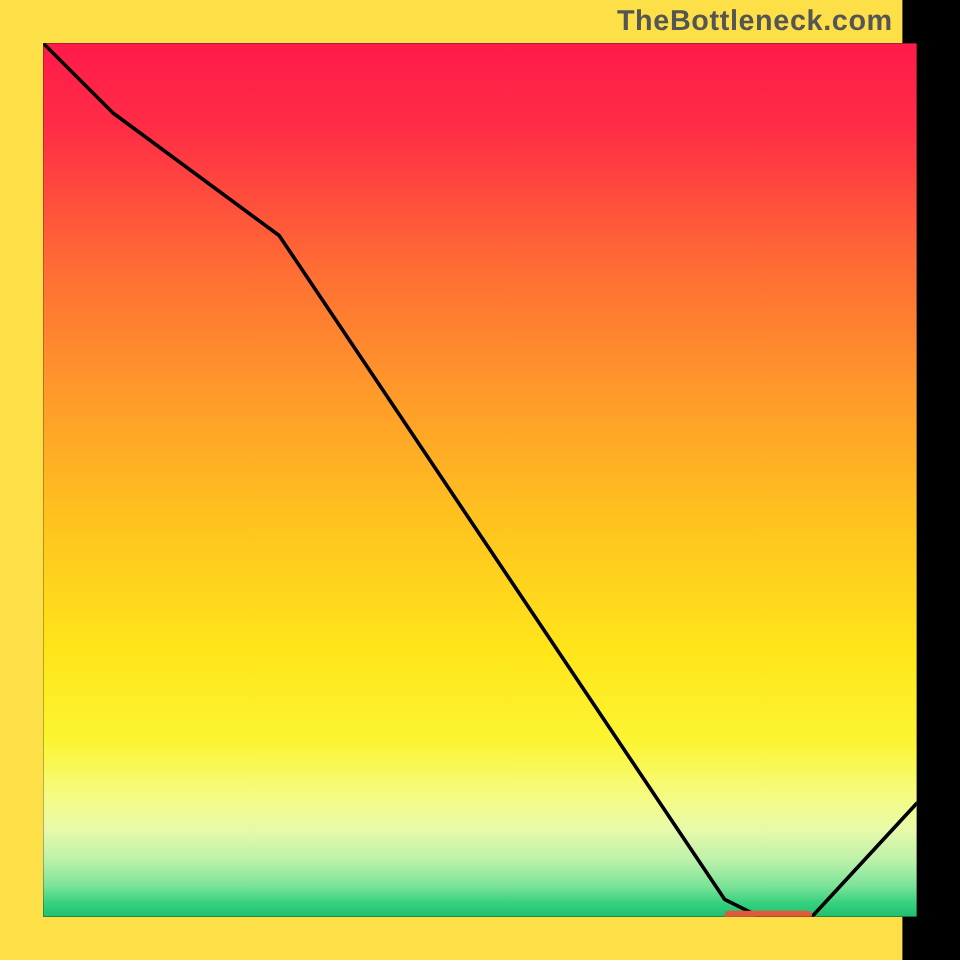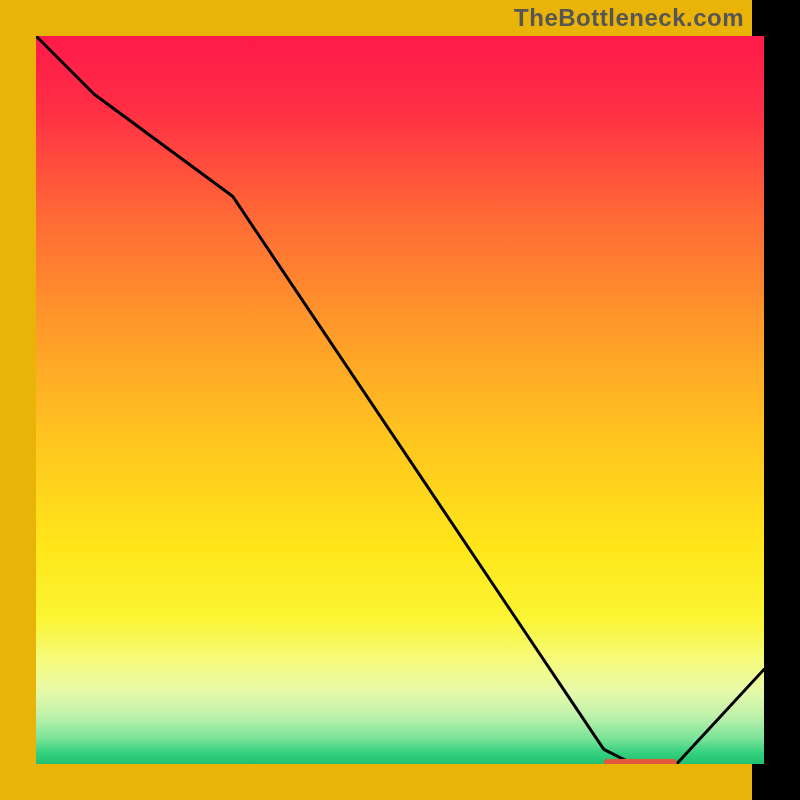--- a/index.html
+++ b/index.html
@@ -8,21 +8,21 @@
     width: 800px;
     height: 800px;
     background: #000;
     font-family: Arial, Helvetica, sans-serif;
     overflow: hidden;
   }
   .frame {
     position: relative;
     width: 752px;
     height: 800px;
-    background: #eab308;
+    background: #fde047;
     text-align: right;
   }
   .watermark {
     position: absolute;
     top: 4px;
     right: 8px;
     color: #555555;
     font-size: 24px;
     font-weight: bold;
     font-family: Arial, sans-serif;

